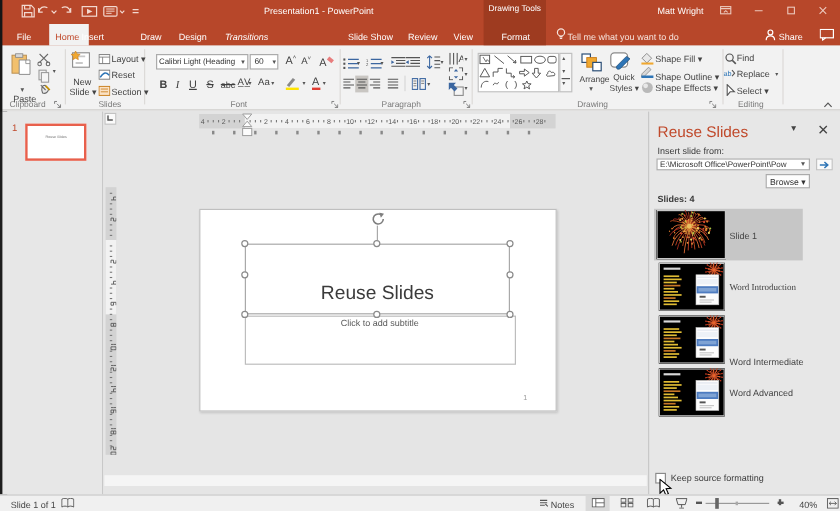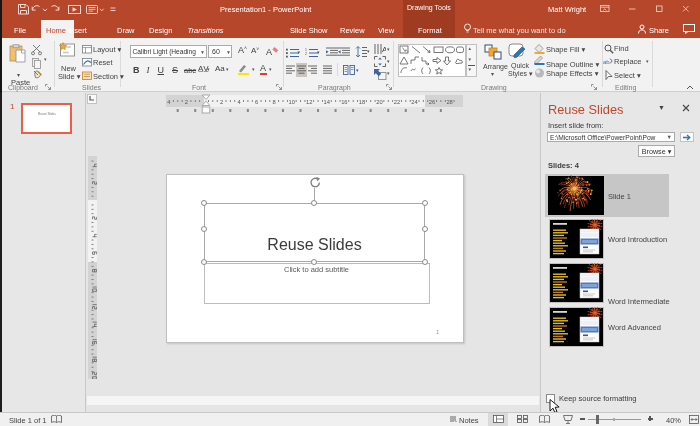--- a/index.html
+++ b/index.html
@@ -853,21 +853,21 @@
         <rect x="31" y="10" width="19" height="25" fill="#FDFDFD" stroke="#C8C8C8" stroke-width="0.5"></rect>
         <rect x="32" y="11.5" width="17" height="1.2" fill="#E4E8F0"></rect>
         <rect x="32" y="13.5" width="17" height="4.5" fill="#EDF1F7"></rect>
         <rect x="31.5" y="19.5" width="18" height="6" fill="#4E7CC0"></rect>
         <rect x="33" y="21" width="15" height="3" fill="#7FA3D4"></rect>
         <rect x="34" y="27.5" width="5" height="1.6" fill="#555"></rect>
         <rect x="34" y="30.5" width="12" height="1" fill="#C8C8C8"></rect>
         <rect x="34" y="32.3" width="10" height="1" fill="#C8C8C8"></rect>
       </g>
   </svg>
-  <div class="thumbtxt" style="left:608px;top:235px;">Word Introduction</div>
+  <div class="thumbtxt" style="left:608px;top:235px;font-family:Liberation Serif, serif;">Word Introduction</div>
   <svg class="abs thumb" style="left:549px;top:263px;width:55px;height:40px;" viewBox="0 0 55 40">
     <rect width="55" height="40" fill="#000"></rect>
       <g id="ws2">
         <rect x="0.5" y="0.5" width="54" height="39" fill="none" stroke="#BFBFBF" stroke-width="1"></rect>
         <line x1="46" y1="6" x2="52.86046604488869" y2="7.390685315565428" stroke="#C83A1E" stroke-width="0.7"></line>
         <circle cx="52.86046604488869" cy="7.390685315565428" r="0.6" fill="#C83A1E"></circle>
         <line x1="46" y1="6" x2="51.577670581092946" y2="10.229608834018853" stroke="#C83A1E" stroke-width="0.7"></line>
         <circle cx="51.577670581092946" cy="10.229608834018853" r="0.6" fill="#C83A1E"></circle>
         <line x1="46" y1="6" x2="49.19014905307118" y2="12.230806450146645" stroke="#C83A1E" stroke-width="0.7"></line>
         <circle cx="49.19014905307118" cy="12.230806450146645" r="0.6" fill="#C83A1E"></circle>

